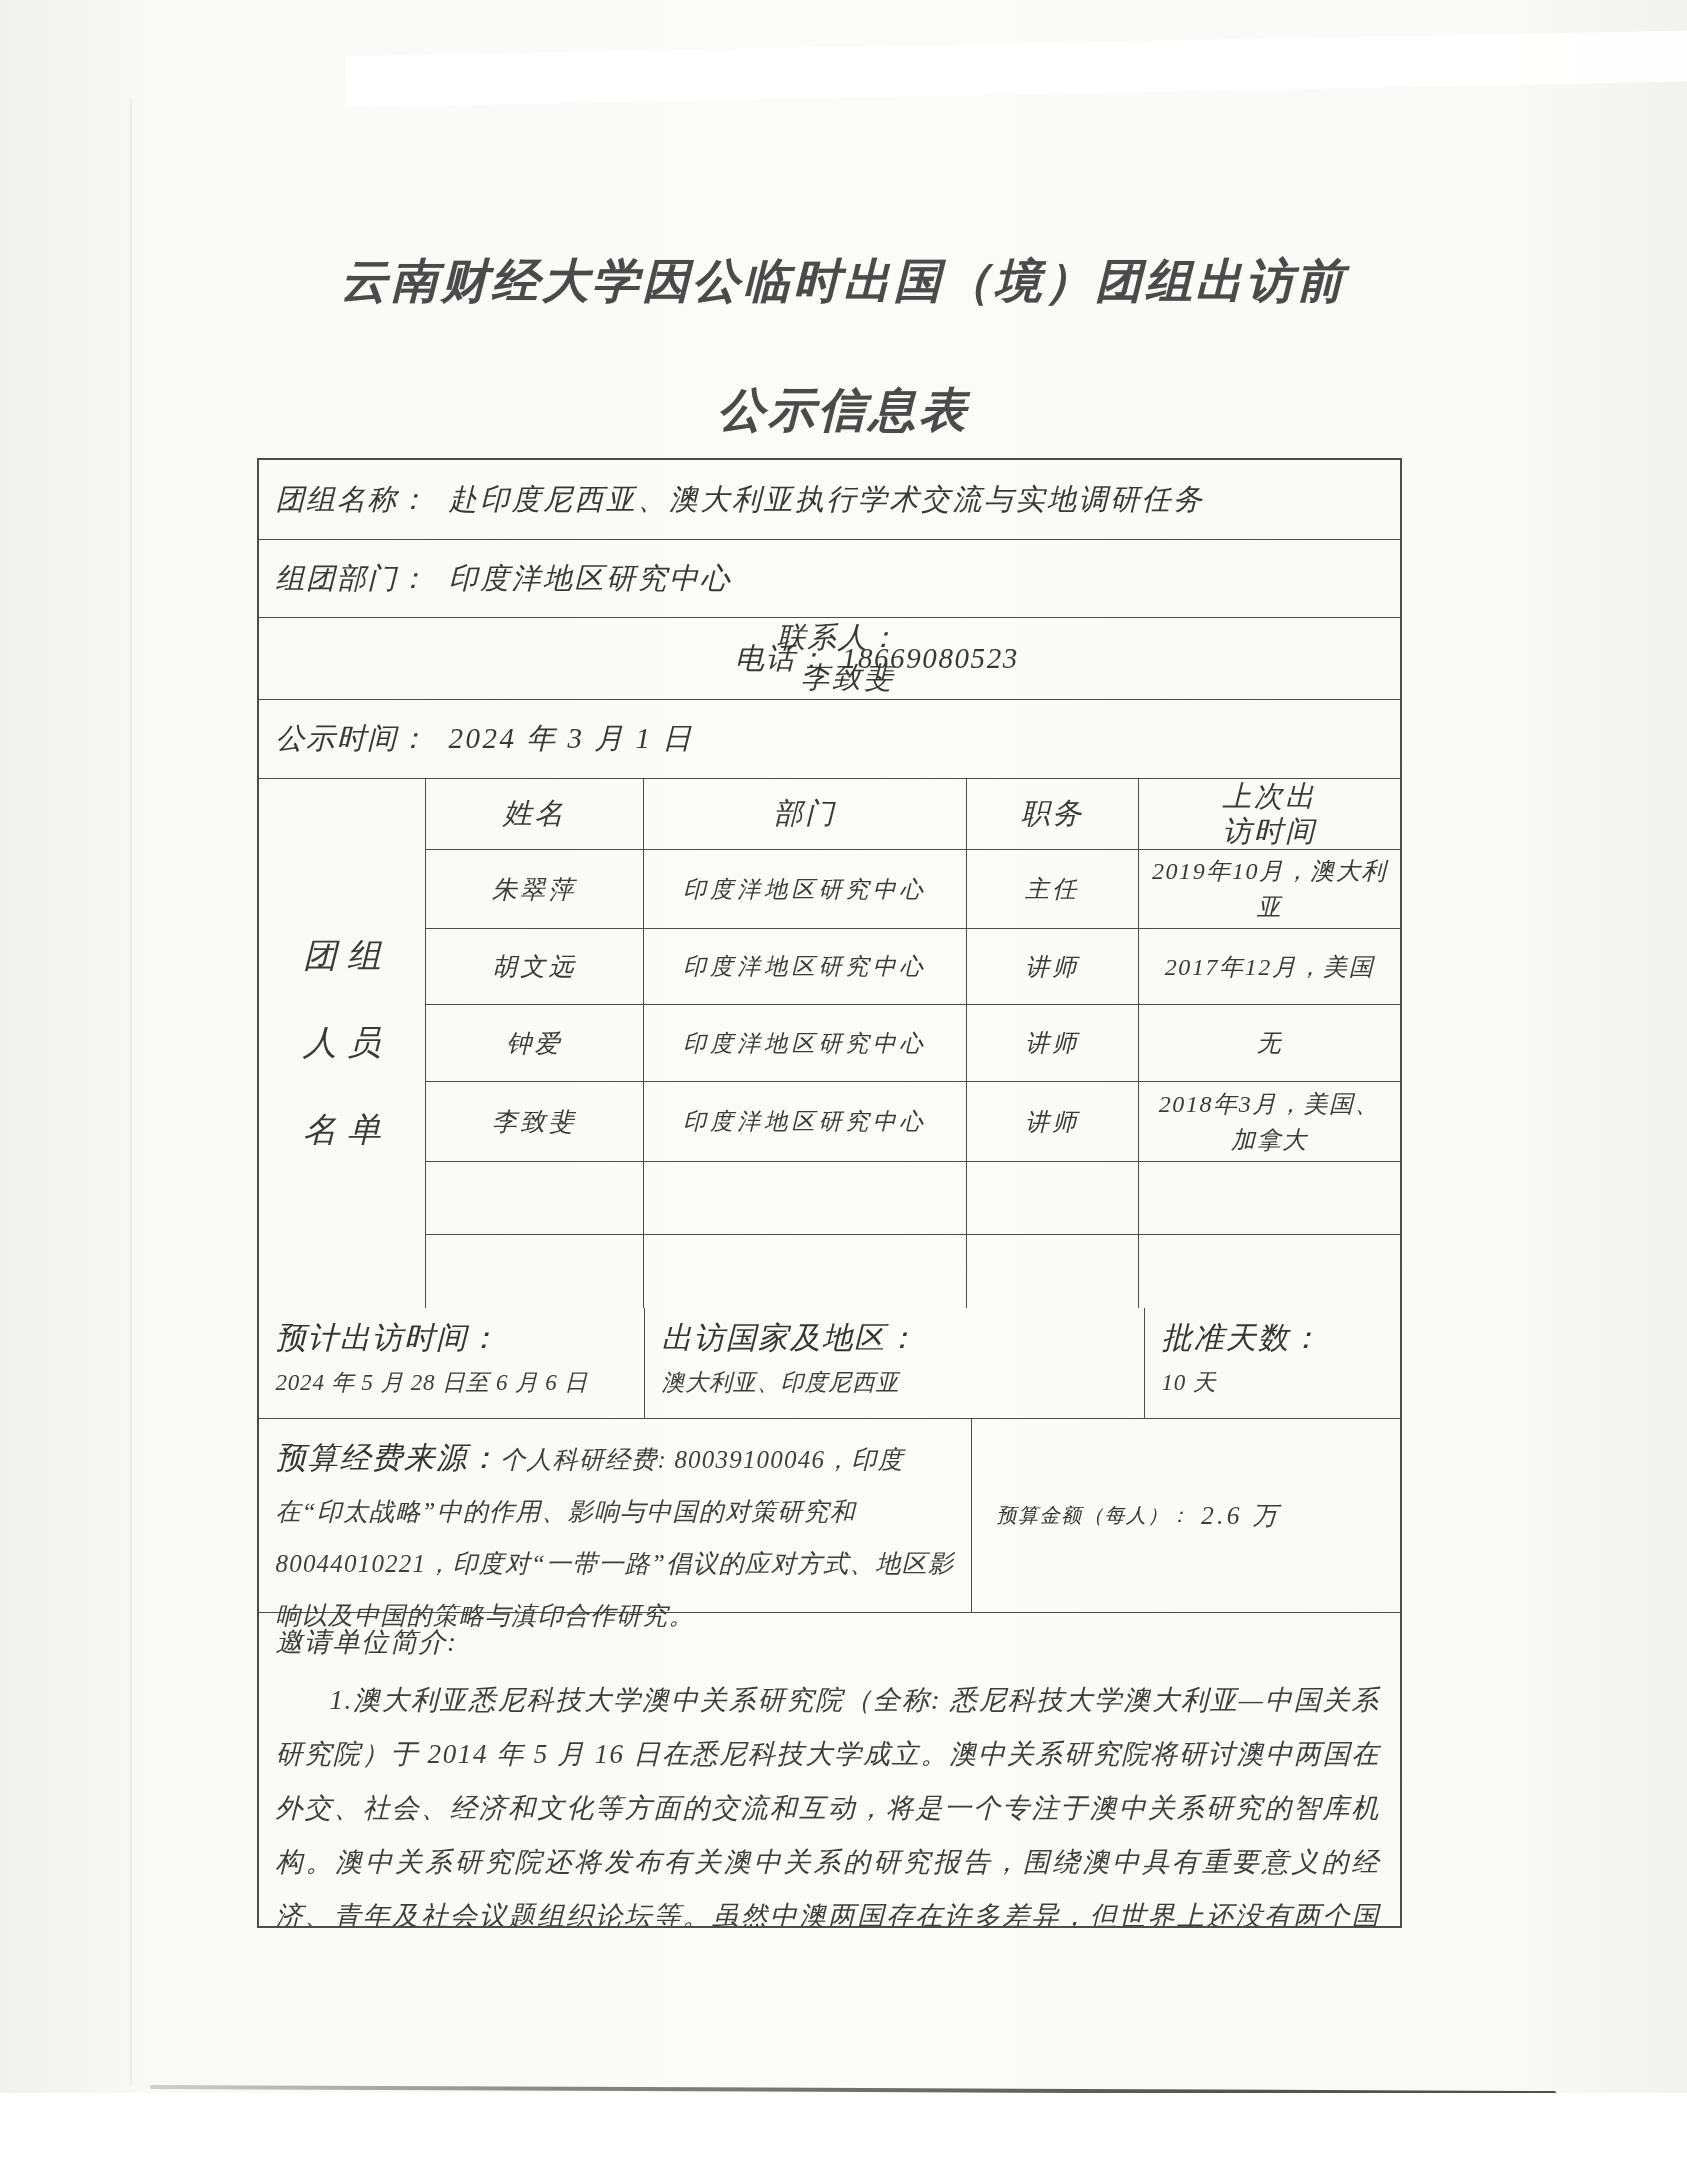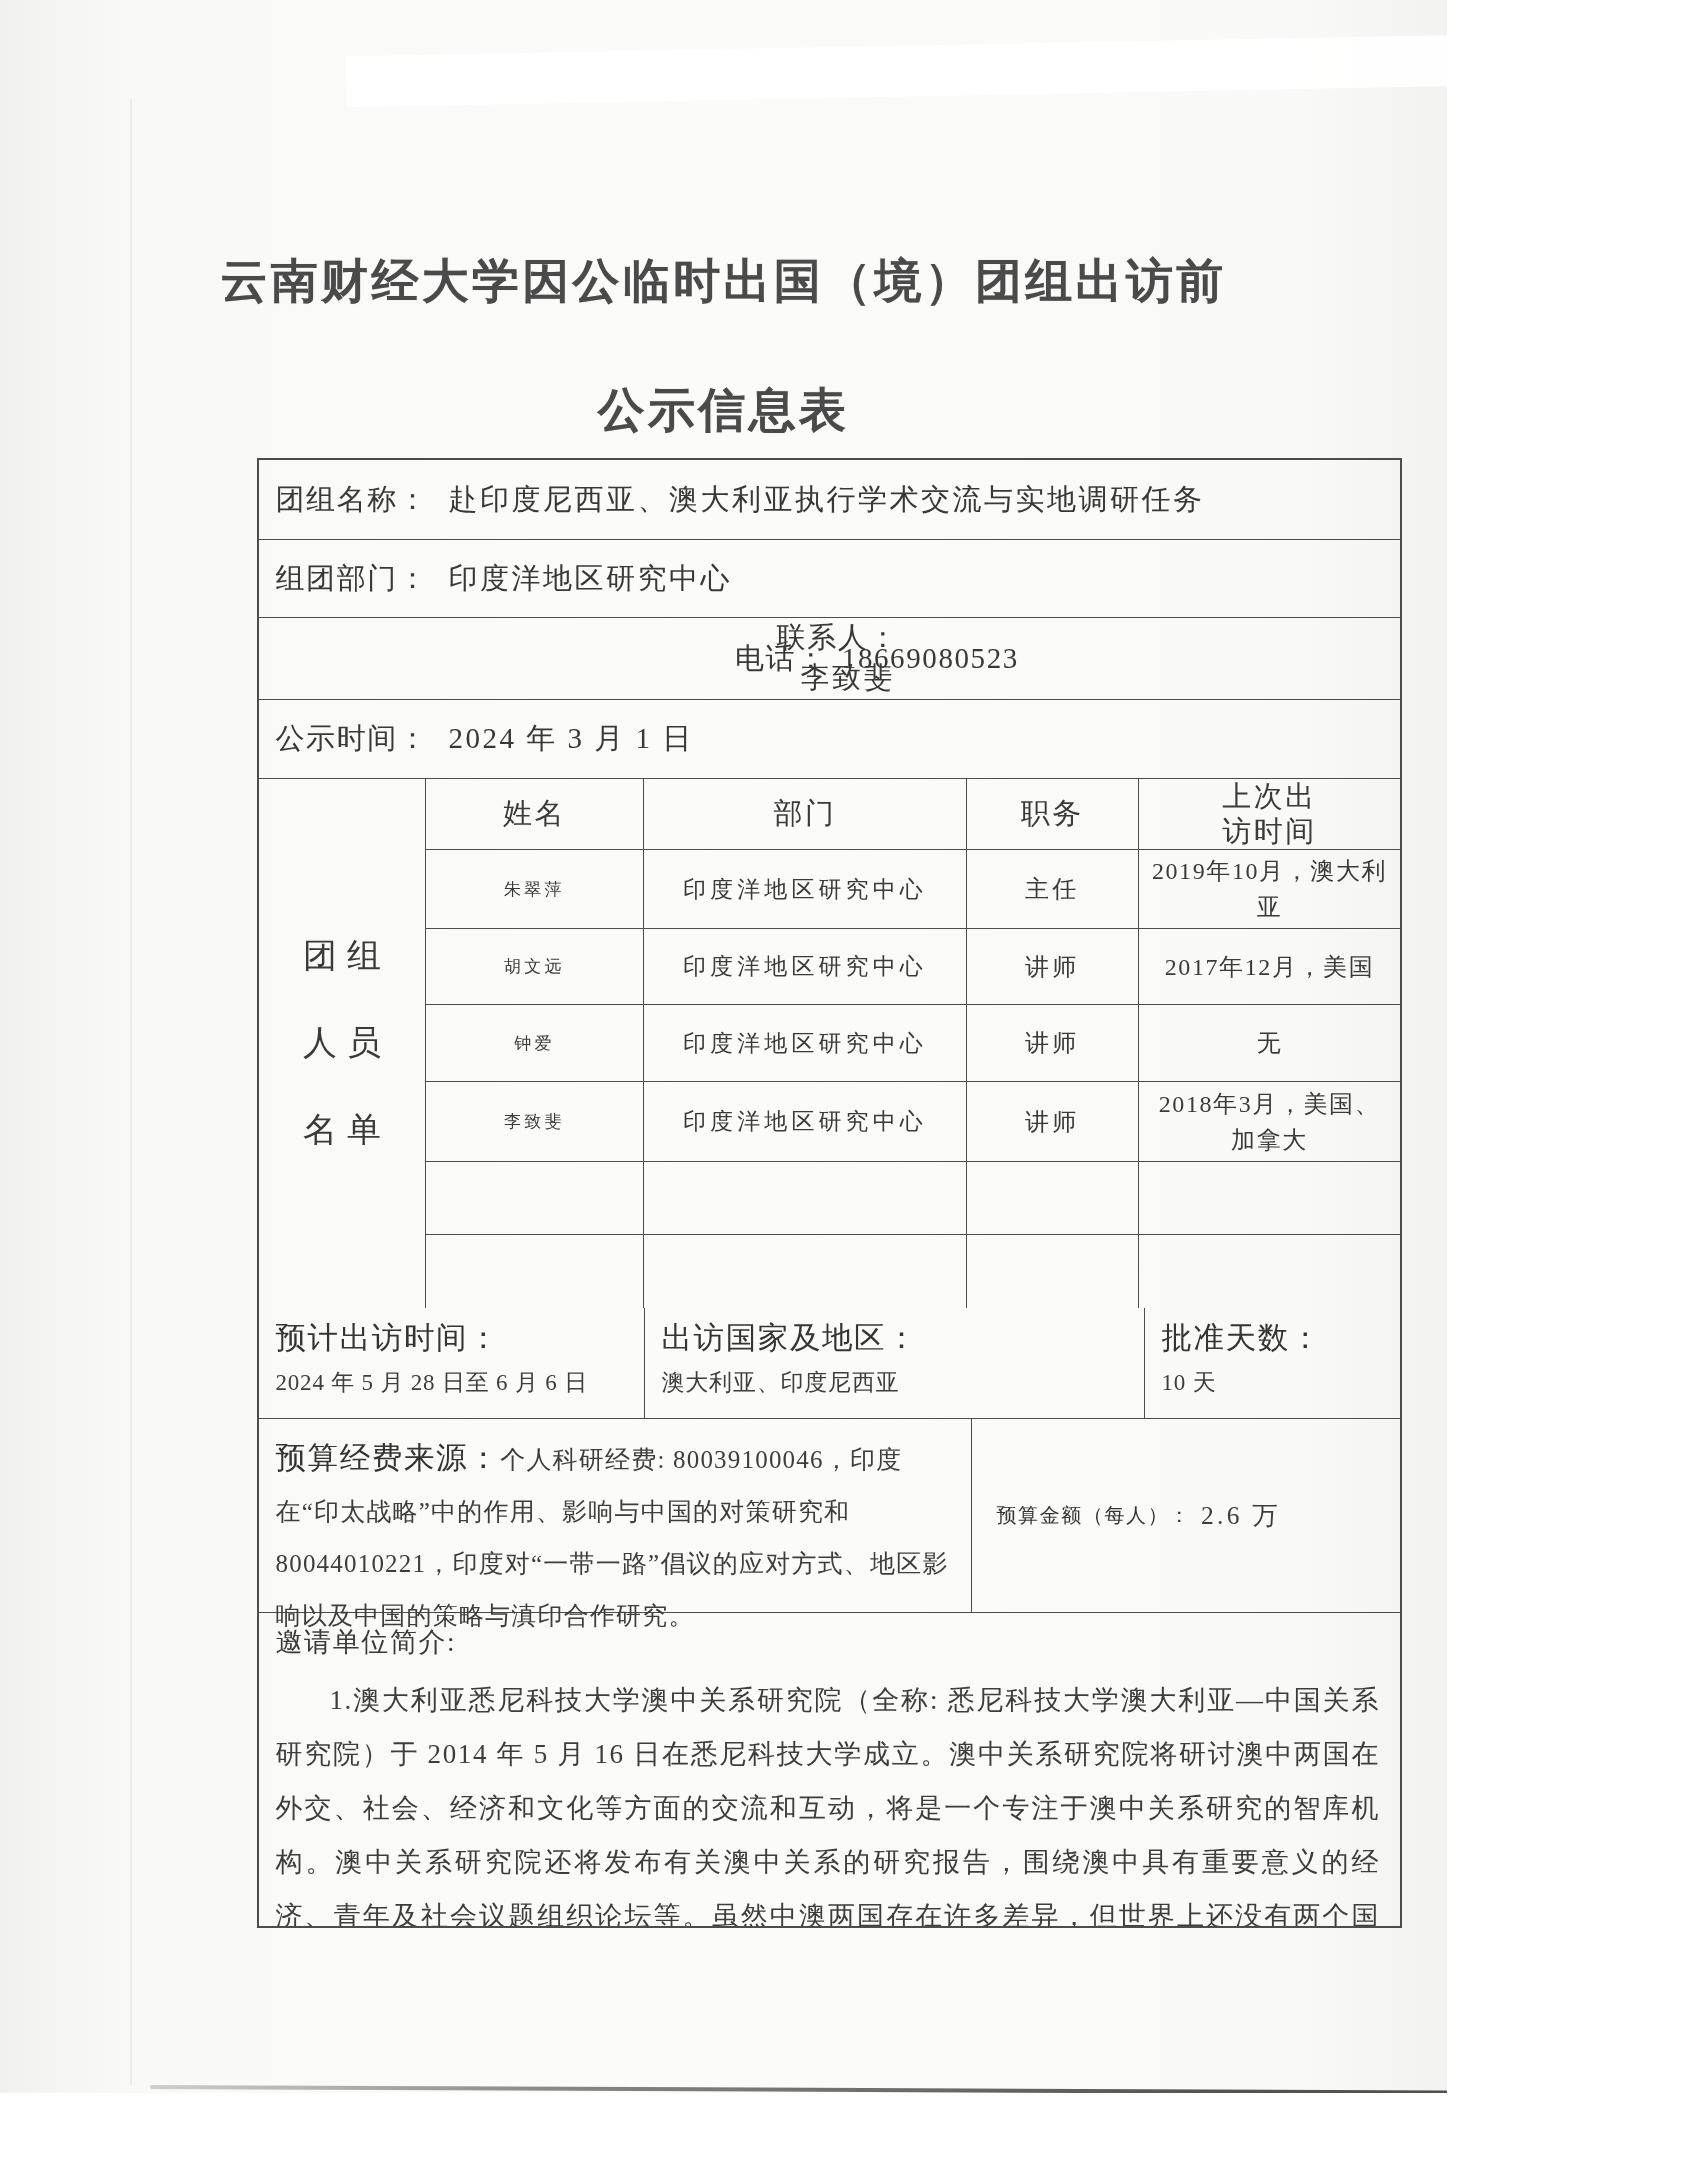--- a/index.html
+++ b/index.html
@@ -1,25 +1,26 @@
 <!DOCTYPE html>
 <html style="font-size:13px"><head>
 <meta charset="utf-8">
 <style>
   * { margin: 0; padding: 0; box-sizing: border-box; }
   html, body { width: 1687px; background: #ffffff; }
   body { font-family: "Liberation Serif", "DejaVu Serif", serif; }
 
   .canvas {
     position: relative;
-    width: 1447px;
+    width: 1687px;
     height: 2183px;
     overflow: hidden;
     background: linear-gradient(90deg, #f1f1ef 0%, #f9f9f7 9%, #fbfbf9 50%, #f9f9f7 90%, #f2f2f0 100%);
     color: #3d3d3d;
+    font-style: italic;
   }
 
   
   .top-band {
     position: absolute;
     left: 346px; top: 43px;
     width: 1384px; height: 51px;
     background: #ffffff;
     transform: rotate(-1.1deg);
     opacity: .9;
@@ -105,21 +106,21 @@
   tr.hdr   { height: 63px; }
   tr.r1    { height: 79px; }
   tr.r2    { height: 76px; }
   tr.r3    { height: 77px; }
   tr.r4    { height: 80px; }
   tr.r5    { height: 73px; }
   tr.r6    { height: 73px; }
   td.side-cell { vertical-align: middle; }
   .side-stack { display: flex; flex-direction: column; align-items: center; gap: 41px; }
   .side-stack span { font-size: 34px; letter-spacing: 10px; padding-left: 10px; color: #3a3a3a; }
-  td.c-name { font-size: 17px; letter-spacing: 3.3px; }
+  td.c-name { font-size: 25px; letter-spacing: 3.3px; }
   td.c-dept { font-size: 23px; letter-spacing: 4.1px; }
   td.c-pos  { font-size: 24px; letter-spacing: 3.3px; }
   td.c-lv   { font-size: 24px; letter-spacing: 1.6px; line-height: 36px; padding: 0 11.5px; }
 
   
   .schedule {
     display: flex;
     height: 111px;
     border-bottom: 1.6px solid #4c4c4c;
   }

